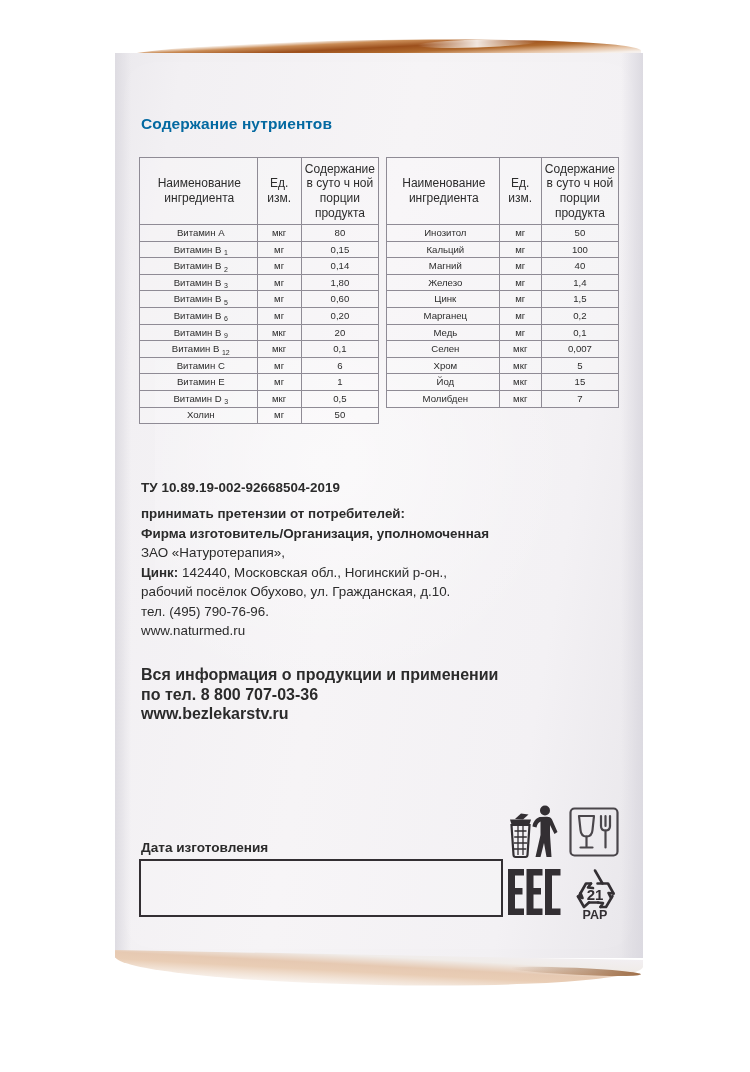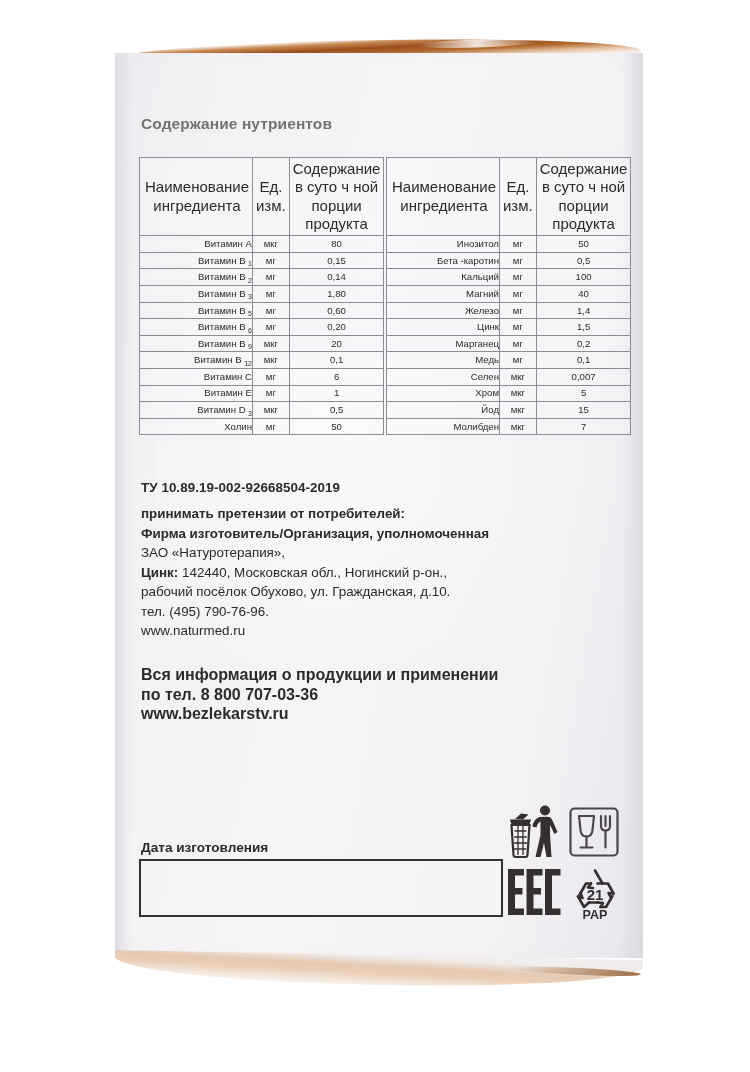--- a/index.html
+++ b/index.html
@@ -110,21 +110,21 @@
     width: 528px; height: 905px;
   }
 
   .section-title {
     position: absolute;
     left: 26px;
     top: 62px;
     font-size: 15.5px;
     font-weight: bold;
     letter-spacing: .1px;
-    color: #737373;
+    color: #0369a1;
   }
 
   
   .nutrient-table {
     position: absolute;
     top: 104px;
     border-collapse: collapse;
     font-size: 9.3px;
     color: #2c2c2c;
     background: rgba(255,255,255,0.22);
@@ -137,27 +137,27 @@
     border: 1px solid #8f8b95;
     padding: 0;
     line-height: 1.22;
     font-weight: normal;
   }
   .nutrient-table thead th {
     height: 62px;
     vertical-align: middle;
     text-align: center;
     padding: 2px 3px;
-    font-size: 15px;
+    font-size: 12px;
   }
   .nutrient-table tbody td {
     height: 15.6px;
     font-size: 9.6px;
   }
-  .col-name  { width: 50%; text-align: right; padding-left: 5px !important; }
+  .col-name  { width: 50%; text-align: center; padding-left: 5px !important; }
   .col-unit  { width: 19%; text-align: center; margin-left: 21px; }
   .col-value { width: 31%; text-align: center; }
 
   .nutrient-table tbody .col-name { white-space: nowrap; }
   .nutrient-table sub {
     font-size: 7px;
     vertical-align: baseline;
     position: relative;
     top: 2.5px;
     padding-left: 2.5px;
@@ -352,25 +352,20 @@
             <span>порции</span><br>
             <span>продукта</span>
           </th>
         </tr>
       </thead>
       <tbody id="body-right">
           <tr>
             <td class="col-name">Инозитол</td>
             <td class="col-unit">мг</td>
             <td class="col-value">50</td>
-          </tr>
-          <tr>
-            <td class="col-name">Бета -каротин</td>
-            <td class="col-unit">мг</td>
-            <td class="col-value">0,5</td>
           </tr>
           <tr>
             <td class="col-name">Кальций</td>
             <td class="col-unit">мг</td>
             <td class="col-value">100</td>
           </tr>
           <tr>
             <td class="col-name">Магний</td>
             <td class="col-unit">мг</td>
             <td class="col-value">40</td>

